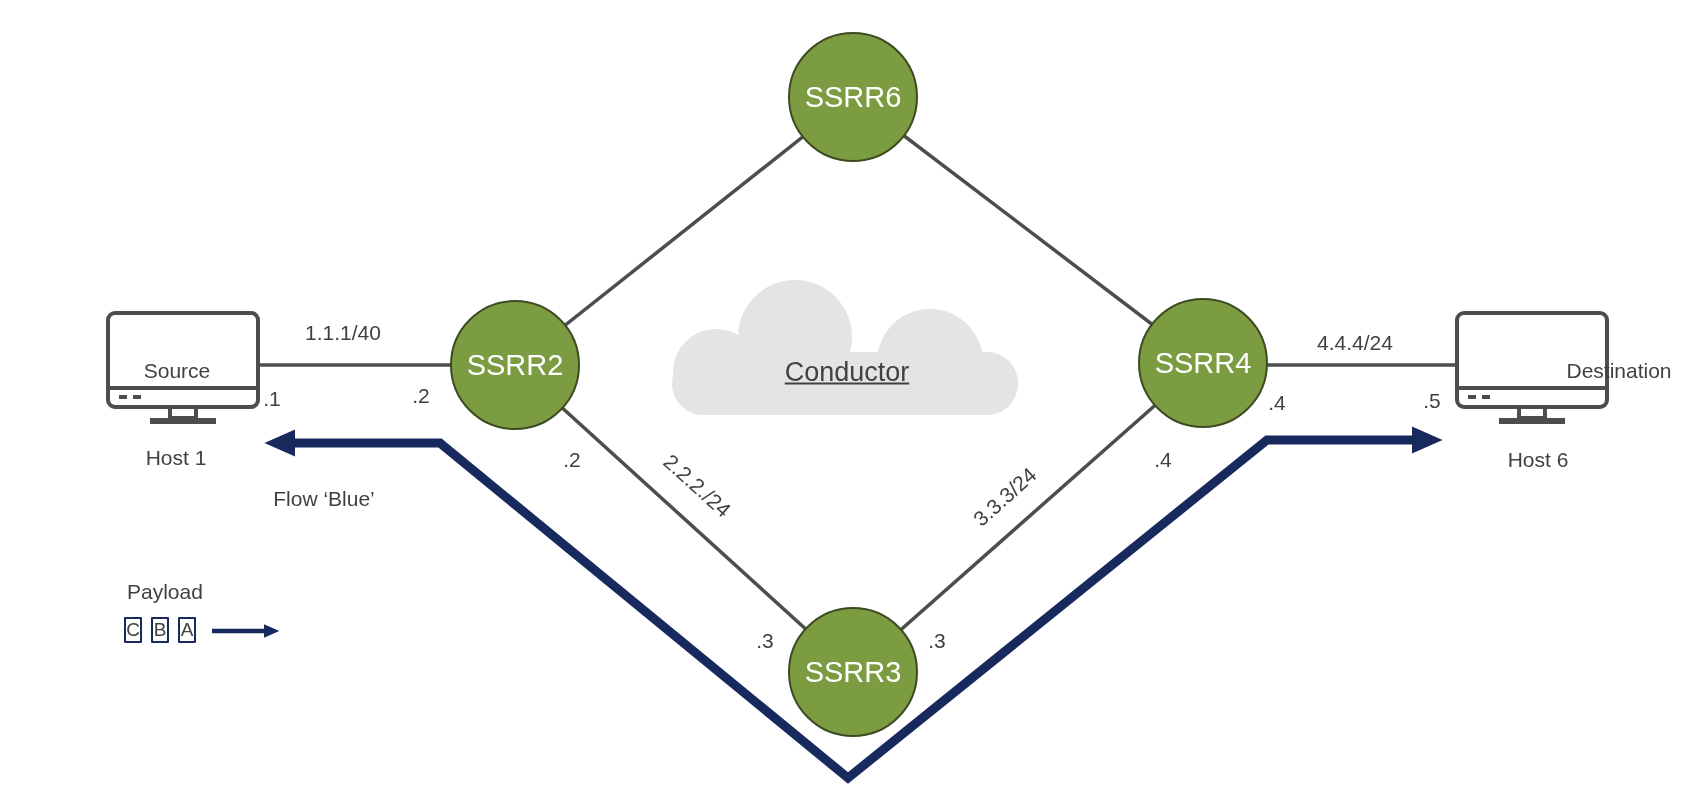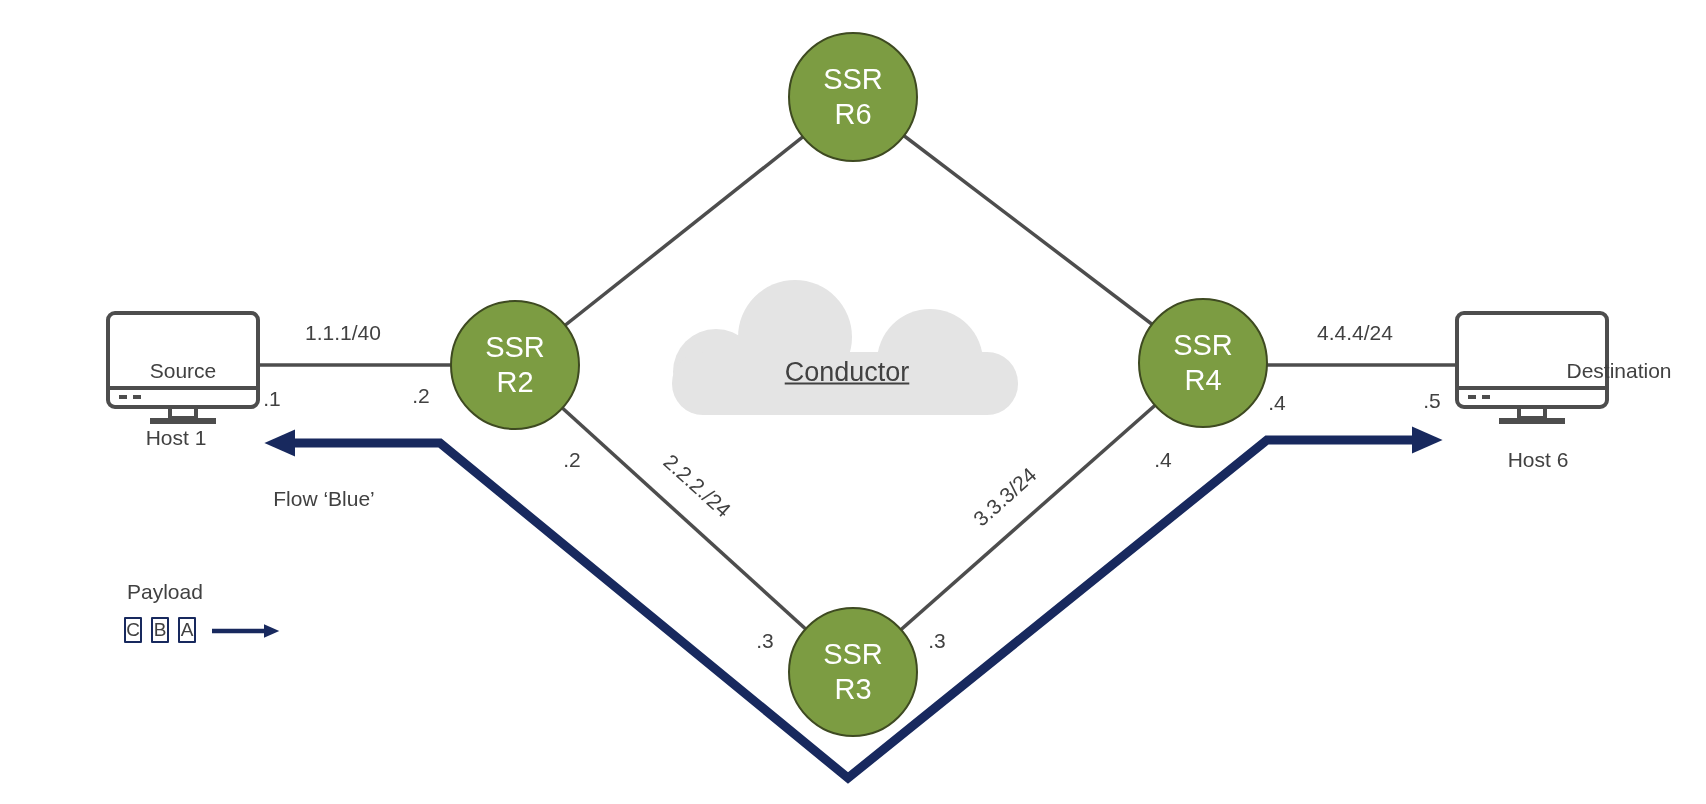--- a/index.html
+++ b/index.html
@@ -17,21 +17,21 @@
   .flow-small{stroke:var(--flow_navy,#18295e);stroke-width:4.5;fill:none;}
   .arrowhead{fill:var(--flow_navy,#18295e);}
   .cloud-shape{fill:var(--cloud_gray,#e4e4e4);}
   .mon-stroke{fill:#fff;stroke:var(--link_gray,#4d4d4d);stroke-width:4;}
   .mon-line{stroke:var(--link_gray,#4d4d4d);stroke-width:4;fill:none;}
   .mon-dash{stroke:var(--link_gray,#4d4d4d);stroke-width:4;fill:none;}
   .mon-base{stroke:var(--link_gray,#4d4d4d);stroke-width:6;fill:none;}
   .node{
     position:absolute;width:130px;height:130px;border-radius:50%;
     background:var(--node_green,#7c9c42);border:2.5px solid var(--node_border,#3e4a21);
-    box-sizing:border-box;display:flex;flex-direction:column;align-items:center;justify-content:center;
+    box-sizing:border-box;display:flex;flex-direction:row;align-items:center;justify-content:center;
     color:#fff;font-size:29px;line-height:35px;text-align:center;
   }
   .lbl{position:absolute;transform:translate(-50%,-50%);font-size:21px;white-space:nowrap;}
   .lbl.big{font-size:27px;text-decoration:underline;}
   .lbl.rot-dn{transform:translate(-50%,-50%) rotate(42deg);}
   .lbl.rot-up{transform:translate(-50%,-50%) rotate(-42deg);}
   .lbl.left-anchor{transform:translate(0,-50%);}
   .packets{position:absolute;left:124px;top:617px;display:flex;gap:9px;}
   .packet{
     width:18px;height:26px;border:2.5px solid var(--flow_navy,#18295e);border-radius:1px;
@@ -100,29 +100,29 @@
     <span>SSR</span>
     <span>R4</span>
   </div>
   <div class="node" style="left:788px;top:607px">
     <span>SSR</span>
     <span>R3</span>
   </div>
 
   <div class="lbl big" style="left:847px;top:372px">Conductor</div>
 
-  <div class="lbl" style="left:183px;top:371px">Source</div>
+  <div class="lbl" style="left:177px;top:371px">Source</div>
   <div class="lbl" style="left:1619px;top:371px">Destination</div>
-  <div class="lbl" style="left:176px;top:438px">Host 1</div>
+  <div class="lbl" style="left:176px;top:458px">Host 1</div>
   <div class="lbl" style="left:1538px;top:460px">Host 6</div>
 
   <div class="lbl" style="left:343px;top:333px">1.1.1/40</div>
   <div class="lbl rot-dn" style="left:697px;top:486px">2.2.2./24</div>
   <div class="lbl rot-up" style="left:1005px;top:497px">3.3.3/24</div>
-  <div class="lbl" style="left:1355px;top:333px">4.4.4/24</div>
+  <div class="lbl" style="left:1355px;top:343px">4.4.4/24</div>
 
   <div class="lbl" style="left:272px;top:399px">.1</div>
   <div class="lbl" style="left:421px;top:396px">.2</div>
   <div class="lbl" style="left:572px;top:460px">.2</div>
   <div class="lbl" style="left:765px;top:641px">.3</div>
   <div class="lbl" style="left:937px;top:641px">.3</div>
   <div class="lbl" style="left:1163px;top:460px">.4</div>
   <div class="lbl" style="left:1277px;top:403px">.4</div>
   <div class="lbl" style="left:1432px;top:401px">.5</div>
 

